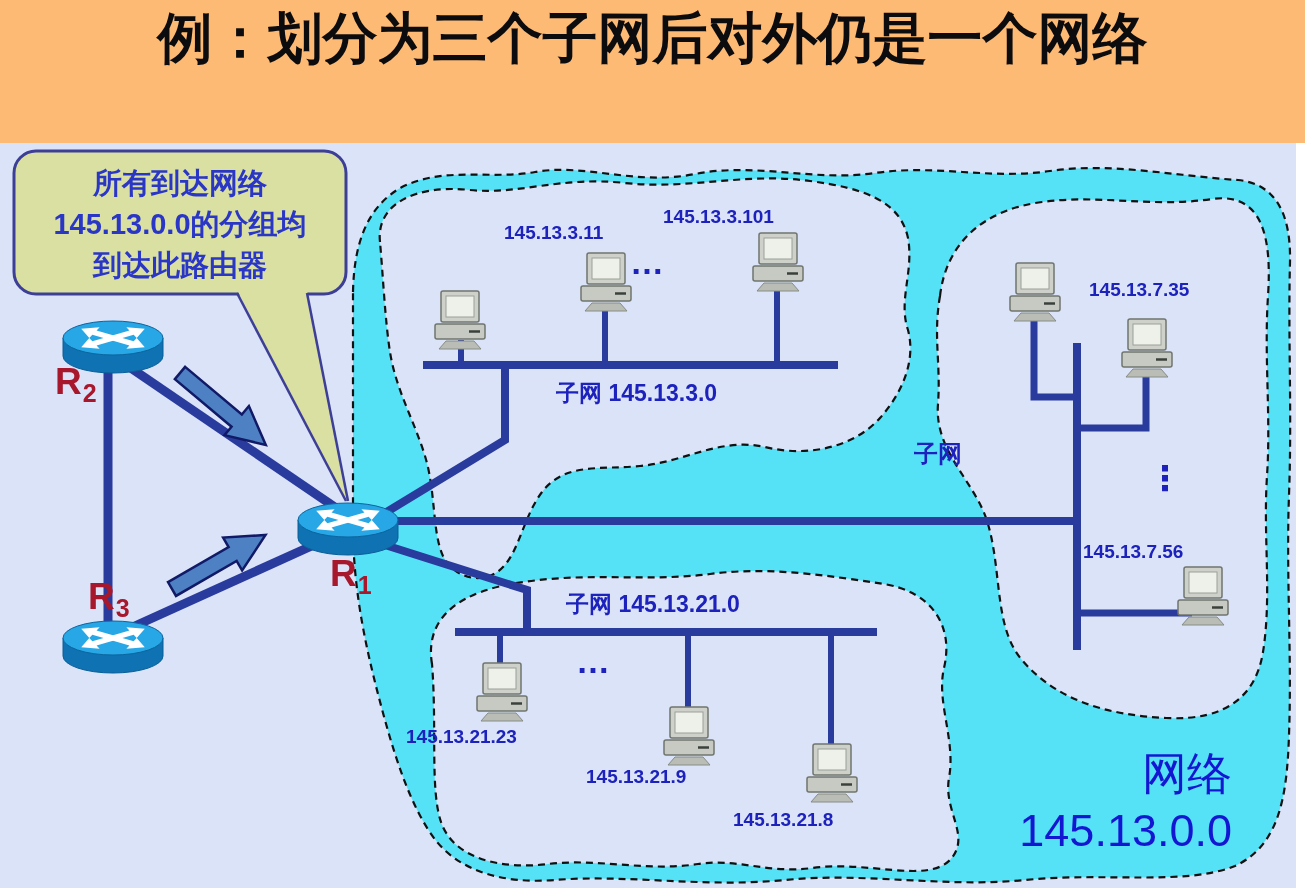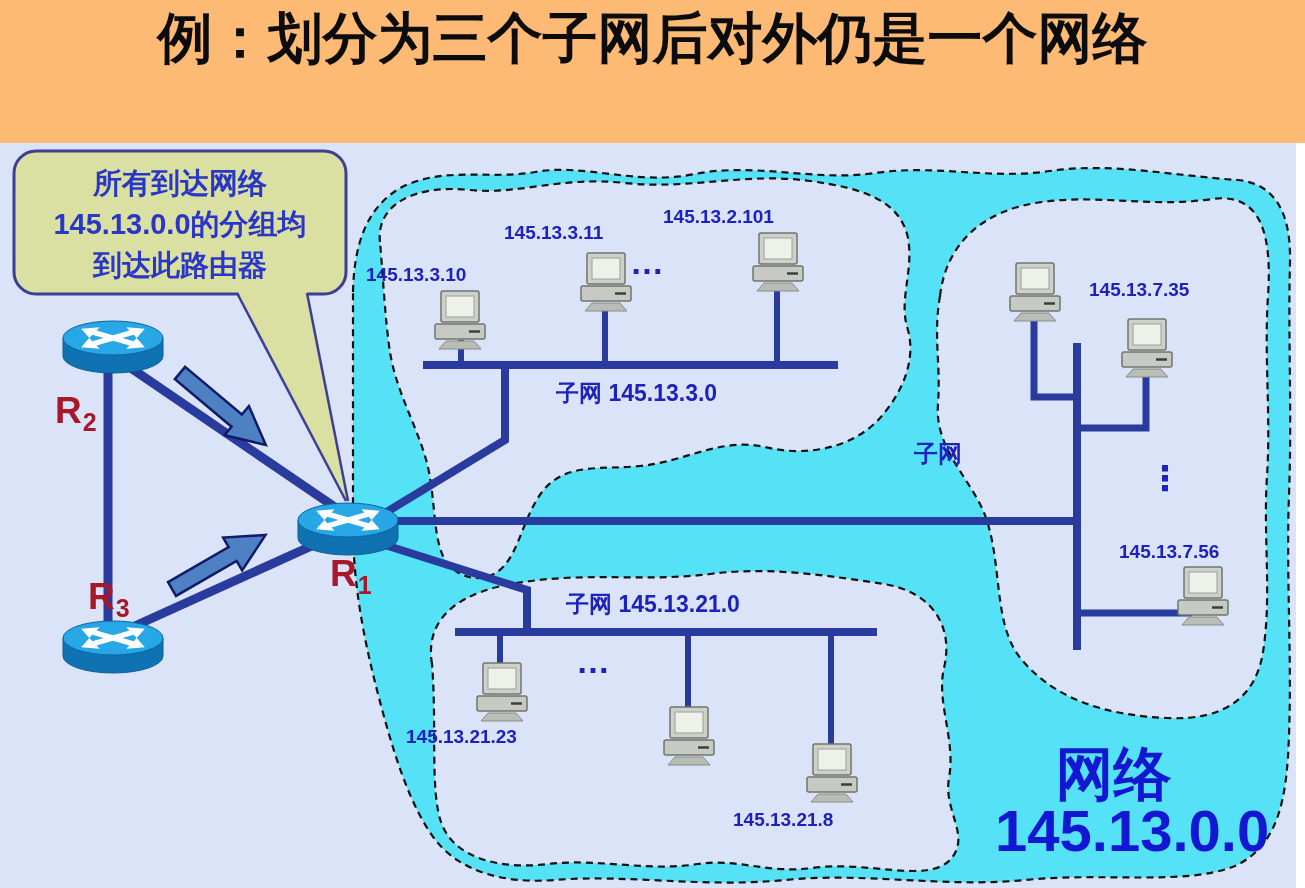--- a/index.html
+++ b/index.html
@@ -19,22 +19,22 @@
   .subnet-name{font-size:23px;}
   .dots{font-size:34px;line-height:20px;}
   .vdots{font-size:34px;}
   .callout-text{
     position:absolute;left:14px;top:163px;width:332px;text-align:center;
     font-size:29px;line-height:41px;font-weight:bold;color:#2a36c6;
   }
   .rlabel{position:absolute;font-weight:bold;color:#a8182c;font-size:37px;white-space:nowrap;}
   .rlabel .sub{font-size:25px;position:relative;top:8px;left:1px;}
   .netlabel{
-    position:absolute;left:995px;top:745px;width:237px;text-align:center;
-    font-size:58px;line-height:57px;font-weight:bold;color:#1417d2;white-space:nowrap;
+    position:absolute;left:995px;top:745px;width:237px;text-align:right;
+    font-size:45px;line-height:57px;font-weight:normal;color:#1417d2;white-space:nowrap;
   }
   .name7{
     position:absolute;left:858px;top:434px;width:160px;text-align:center;
     font-weight:bold;color:#1c22bb;font-size:24px;line-height:39px;white-space:nowrap;
   }
 </style>
 </head>
 <body>
 
 <div class="stage">
@@ -151,39 +151,39 @@
   </svg>
 
   <div class="title">例：划分为三个子网后对外仍是一个网络</div>
 
   <div class="callout-text">
     <div>所有到达网络</div>
     <div>145.13.0.0的分组均</div>
     <div>到达此路由器</div>
   </div>
 
-  <div class="rlabel" style="left:55px;top:390px;text-align:center;"><span>R</span><span class="sub">2</span></div>
+  <div class="rlabel" style="left:55px;top:361px;text-align:center;"><span>R</span><span class="sub">2</span></div>
   <div class="rlabel" style="left:44px;top:576px;margin-left:44px;"><span>R</span><span class="sub">3</span></div>
   <div class="rlabel" style="left:330px;top:553px;"><span>R</span><span class="sub">1</span></div>
 
-  <div class="lbl" style="left:366px;top:264px;">145.13.3.10</div>
   <div class="lbl" style="left:504px;top:222px;">145.13.3.11</div>
   <div class="lbl dots" style="left:630px;top:252px;">…</div>
-  <div class="lbl" style="left:663px;top:206px;">145.13.2.101</div>
+  <div class="lbl" style="left:663px;top:206px;">145.13.3.101</div>
   <div class="lbl subnet-name" style="left:556px;top:378px;">子网 145.13.3.0</div>
 
   <div class="lbl" style="left:1089px;top:279px;">145.13.7.35</div>
   <div class="name7">
     <div>子网</div>
   </div>
   <div class="lbl vdots" style="left:1148px;top:458px;">⋮</div>
-  <div class="lbl" style="left:1083px;top:541px;margin-left:36px;">145.13.7.56</div>
+  <div class="lbl" style="left:1083px;top:541px;">145.13.7.56</div>
 
   <div class="lbl subnet-name" style="left:566px;top:589px;">子网 145.13.21.0</div>
   <div class="lbl dots" style="left:576px;top:651px;">…</div>
   <div class="lbl" style="left:406px;top:726px;">145.13.21.23</div>
+  <div class="lbl" style="left:586px;top:766px;">145.13.21.9</div>
   <div class="lbl" style="left:733px;top:809px;">145.13.21.8</div>
 
   <div class="netlabel">
     <div>网络</div>
     <div>145.13.0.0</div>
   </div>
 </div>
 
 </body></html>

